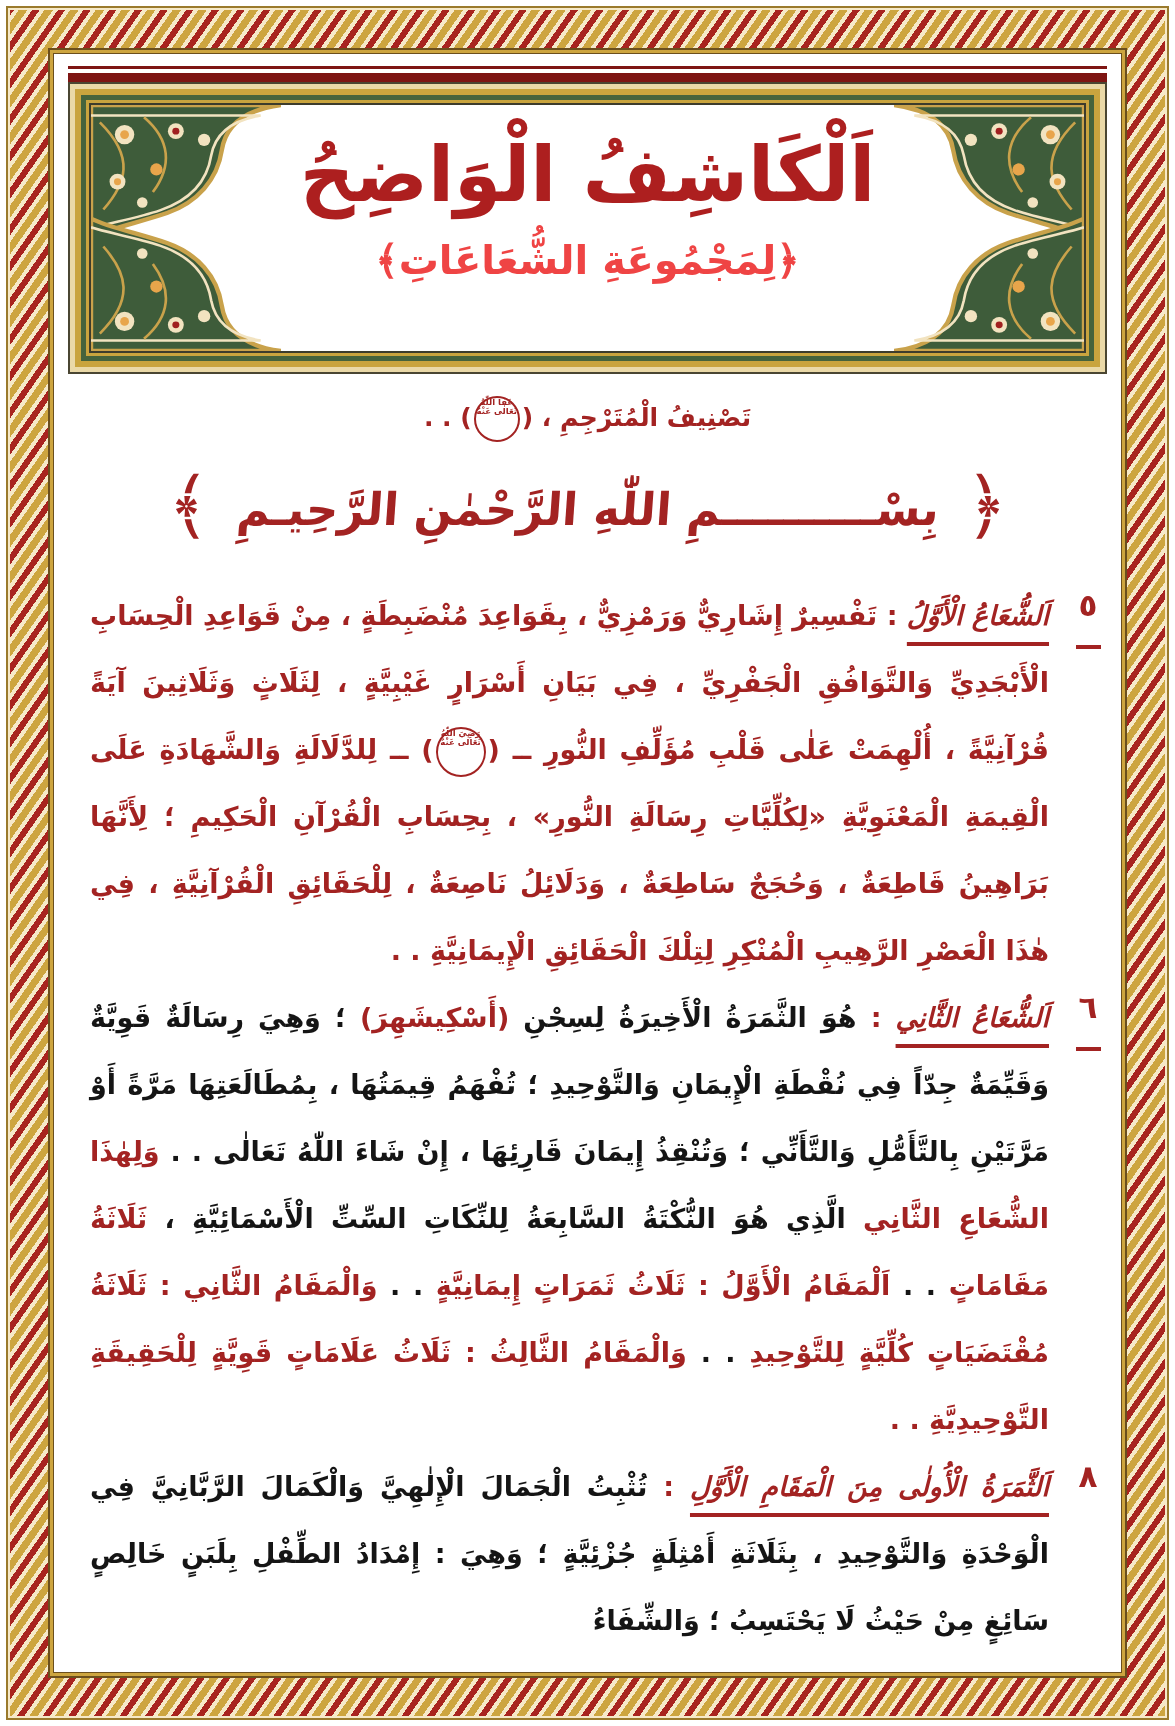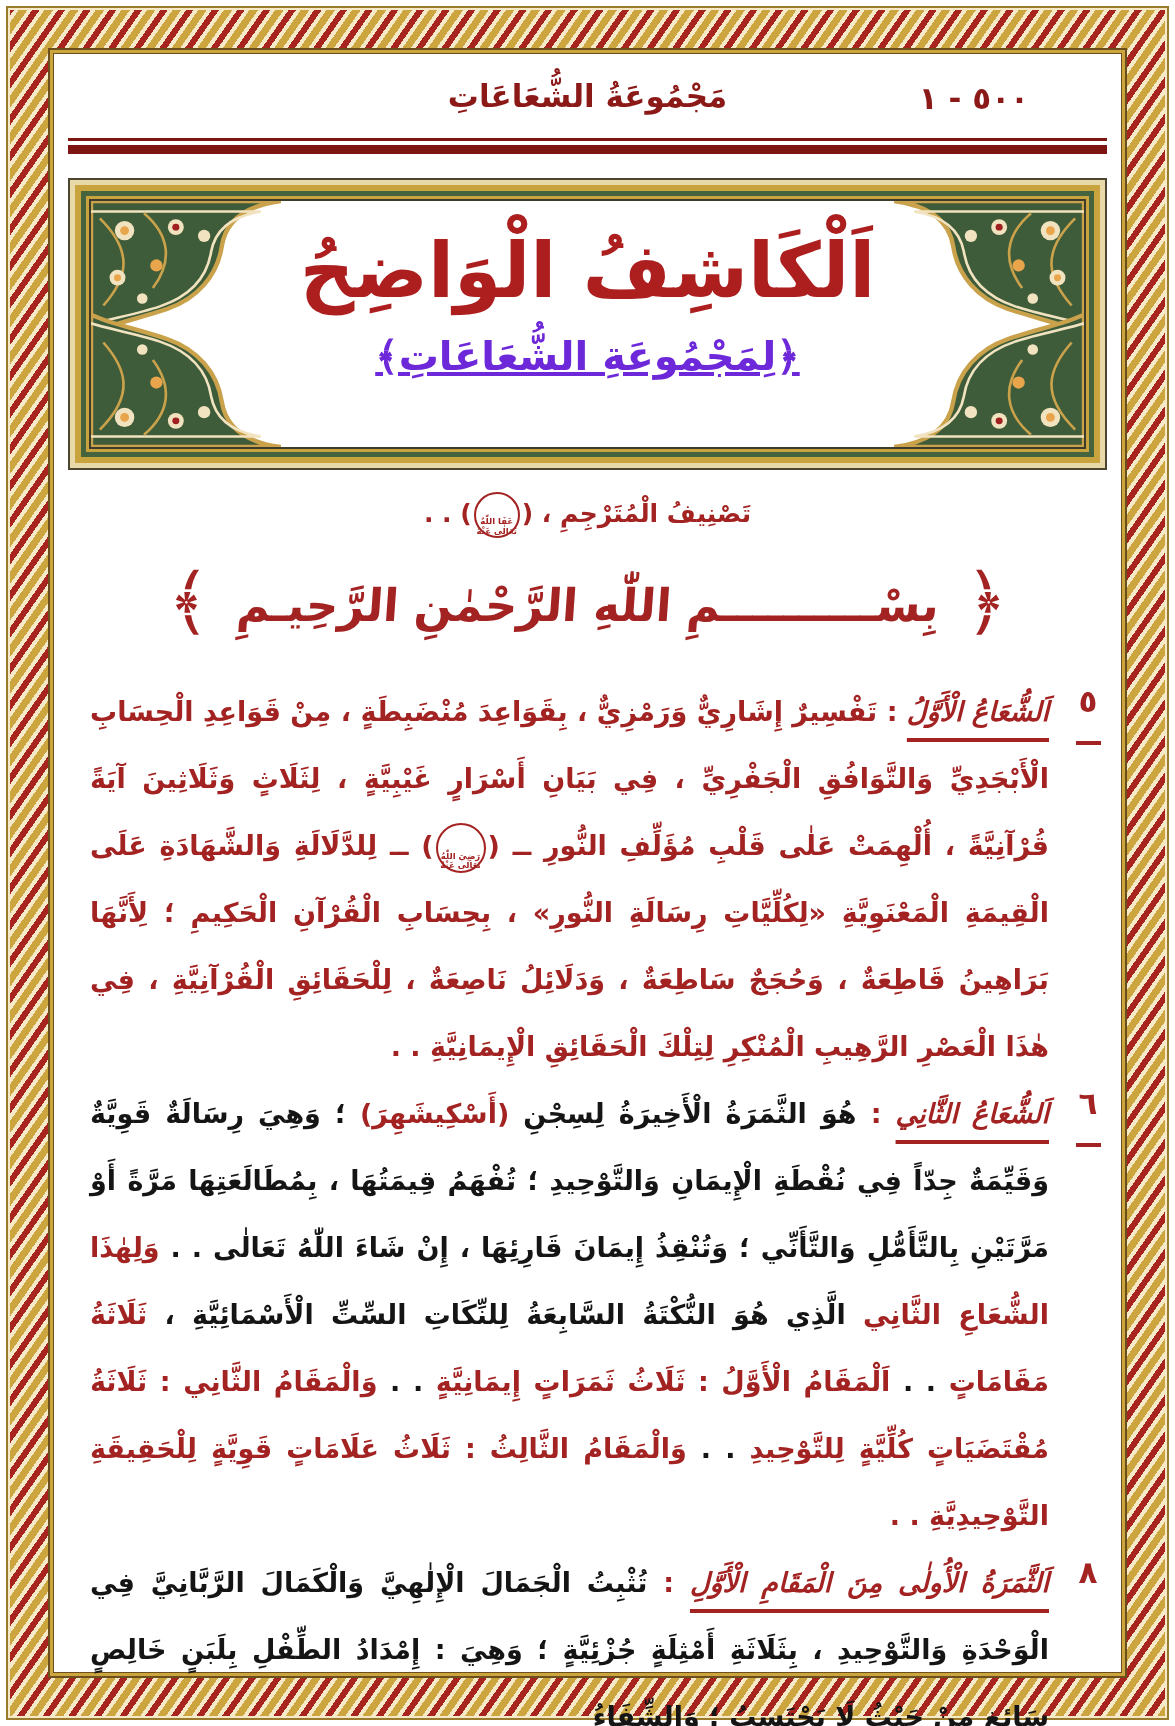--- a/index.html
+++ b/index.html
@@ -27,43 +27,43 @@
   }
   .page-num{
     position:absolute;right:78px;top:4px;font-size:31px;font-weight:bold;color:#8b1917;
     direction:rtl;unicode-bidi:isolate;letter-spacing:2px;
   }
   .rule{margin-top:8px;}
   .rule-thin{height:3px;background:#7e1513;}
   .rule-gap{height:4px;}
   .rule-thick{height:9px;background:#7e1513;}
   
-  .panel{margin-top:24px;height:292px;border:2px solid #4a4632;background:#fff;box-sizing:border-box;}
+  .panel{margin-top:0;height:292px;border:2px solid #4a4632;background:#fff;box-sizing:border-box;}
   .pb1{border:5px solid #ead9a8;height:100%;box-sizing:border-box;}
   .pb2{border:6px solid #c9a43e;height:100%;box-sizing:border-box;}
   .pb3{border:5px solid #45633c;height:100%;box-sizing:border-box;}
   .pb4{border:3px solid #c9a43e;height:100%;box-sizing:border-box;}
   .panel-inner{position:relative;border:2px solid #3c3c2c;height:100%;box-sizing:border-box;background:#fff;overflow:hidden;}
   .corner{position:absolute;width:190px;height:135px;}
   .corner.tl{top:0;left:0;}
   .corner.tr{top:0;right:0;transform:scaleX(-1);}
   .corner.bl{bottom:0;left:0;transform:scaleY(-1);}
   .corner.br{bottom:0;right:0;transform:scale(-1,-1);}
   .panel-title{
     text-align:center;margin-top:30px;font-size:76px;font-weight:bold;color:#ad1f1f;
     line-height:1.05;position:relative;z-index:2;
   }
   .panel-subtitle{
-    text-align:center;margin-top:22px;font-size:40px;font-weight:bold;color:#6d28d9;
-    position:relative;z-index:2;text-decoration:underline;
+    text-align:center;margin-top:22px;font-size:40px;font-weight:bold;color:#ef4444;
+    position:relative;z-index:2;
   }
   
   .byline{margin-top:22px;text-align:center;font-size:25px;font-weight:bold;color:#a32322;}
   .seal{
-    display:inline-flex;flex-direction:column;align-items:center;justify-content:flex-end;
+    display:inline-flex;flex-direction:column;align-items:center;justify-content:flex-start;
     width:50px;height:50px;border:2px solid #a32322;border-radius:50%;
     vertical-align:middle;box-sizing:border-box;margin:0 2px;line-height:1.1;
   }
   .seal .s1,.seal .s2{font-size:8.5px;font-weight:bold;color:#a32322;white-space:nowrap;display:block;}
   
   .basmala{
     margin-top:8px;text-align:center;color:#a32322;height:118px;
     display:flex;align-items:center;justify-content:center;gap:26px;
   }
   .basmala-text{font-size:45px;font-weight:bold;transform:skewX(-4deg);}
@@ -91,24 +91,20 @@
 </style>
 </head>
 <body>
 
 <div class="page">
   <div class="braid"></div>
   <div class="frame-white"></div>
 
   <div class="content">
 
-    <div class="header">
-      <div class="header-title">مَجْمُوعَةُ الشُّعَاعَاتِ</div>
-      <div class="page-num">٥٠٠ - ١</div>
-    </div>
     <div class="rule">
       <div class="rule-thin"></div>
       <div class="rule-gap"></div>
       <div class="rule-thick"></div>
     </div>
 
     <div class="panel">
       <div class="pb1">
         <div class="pb2">
           <div class="pb3">

